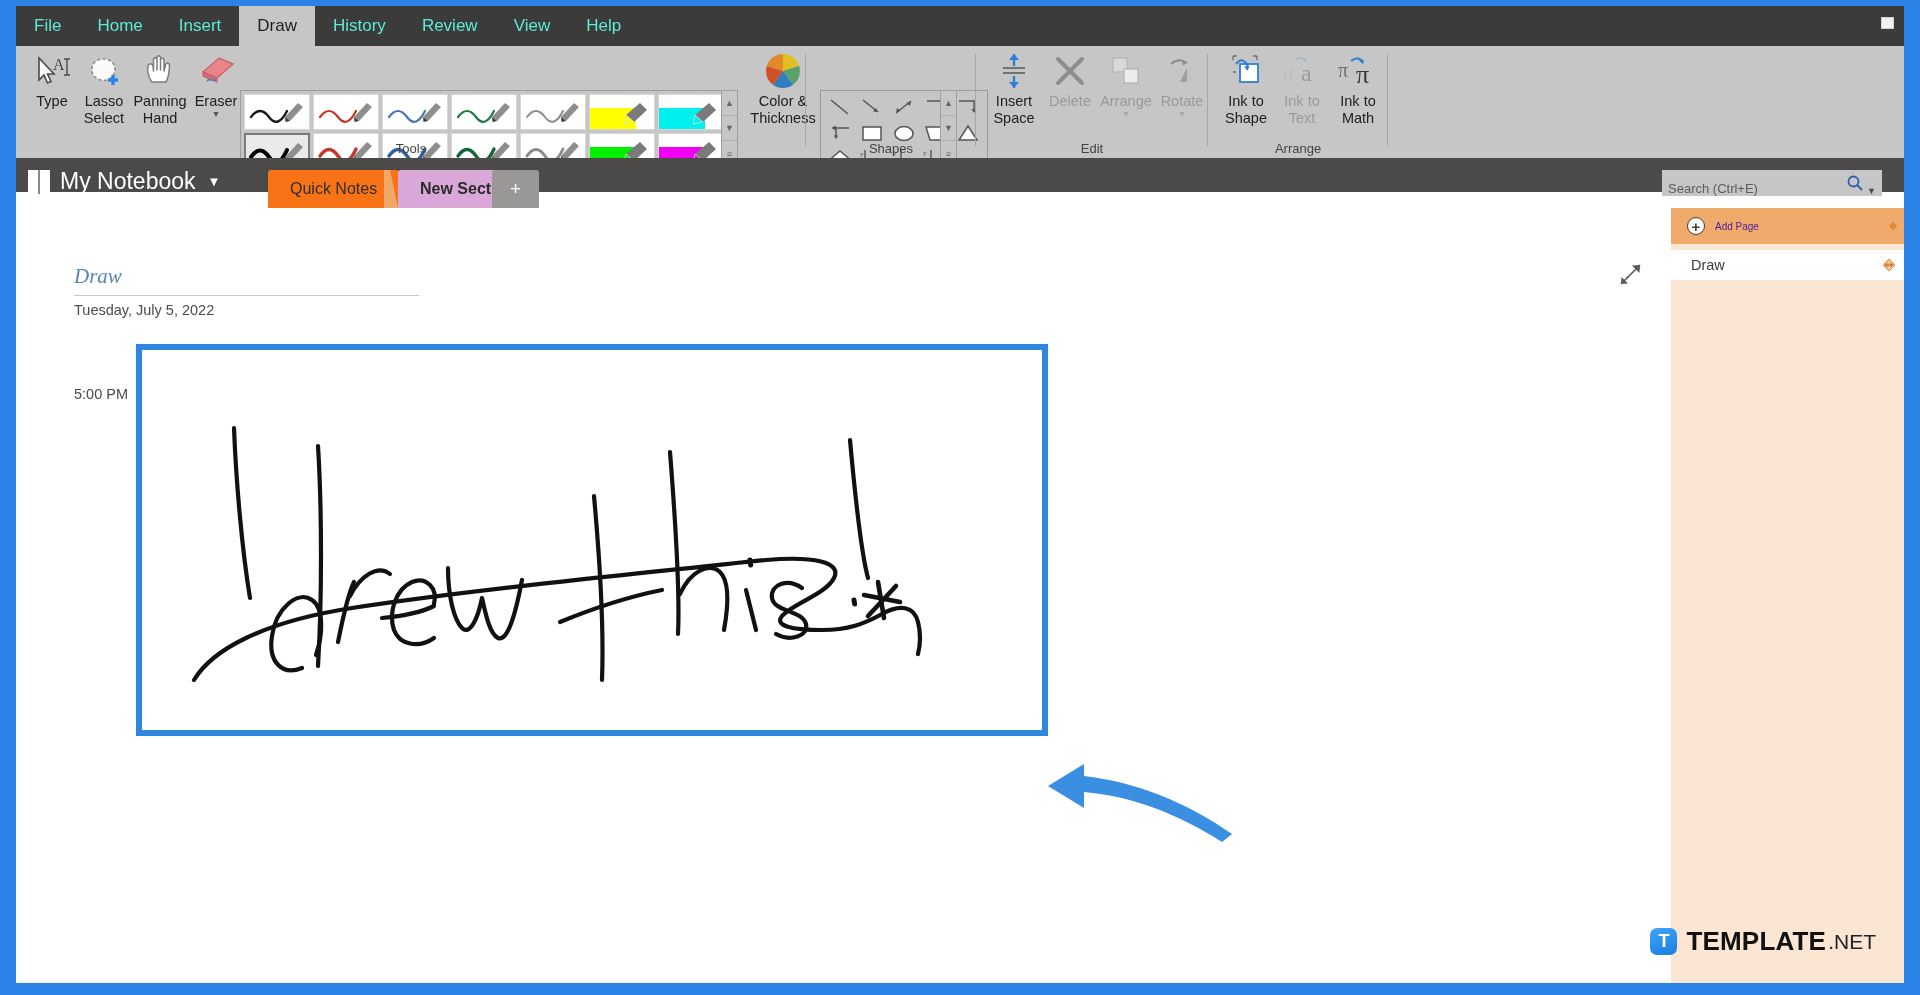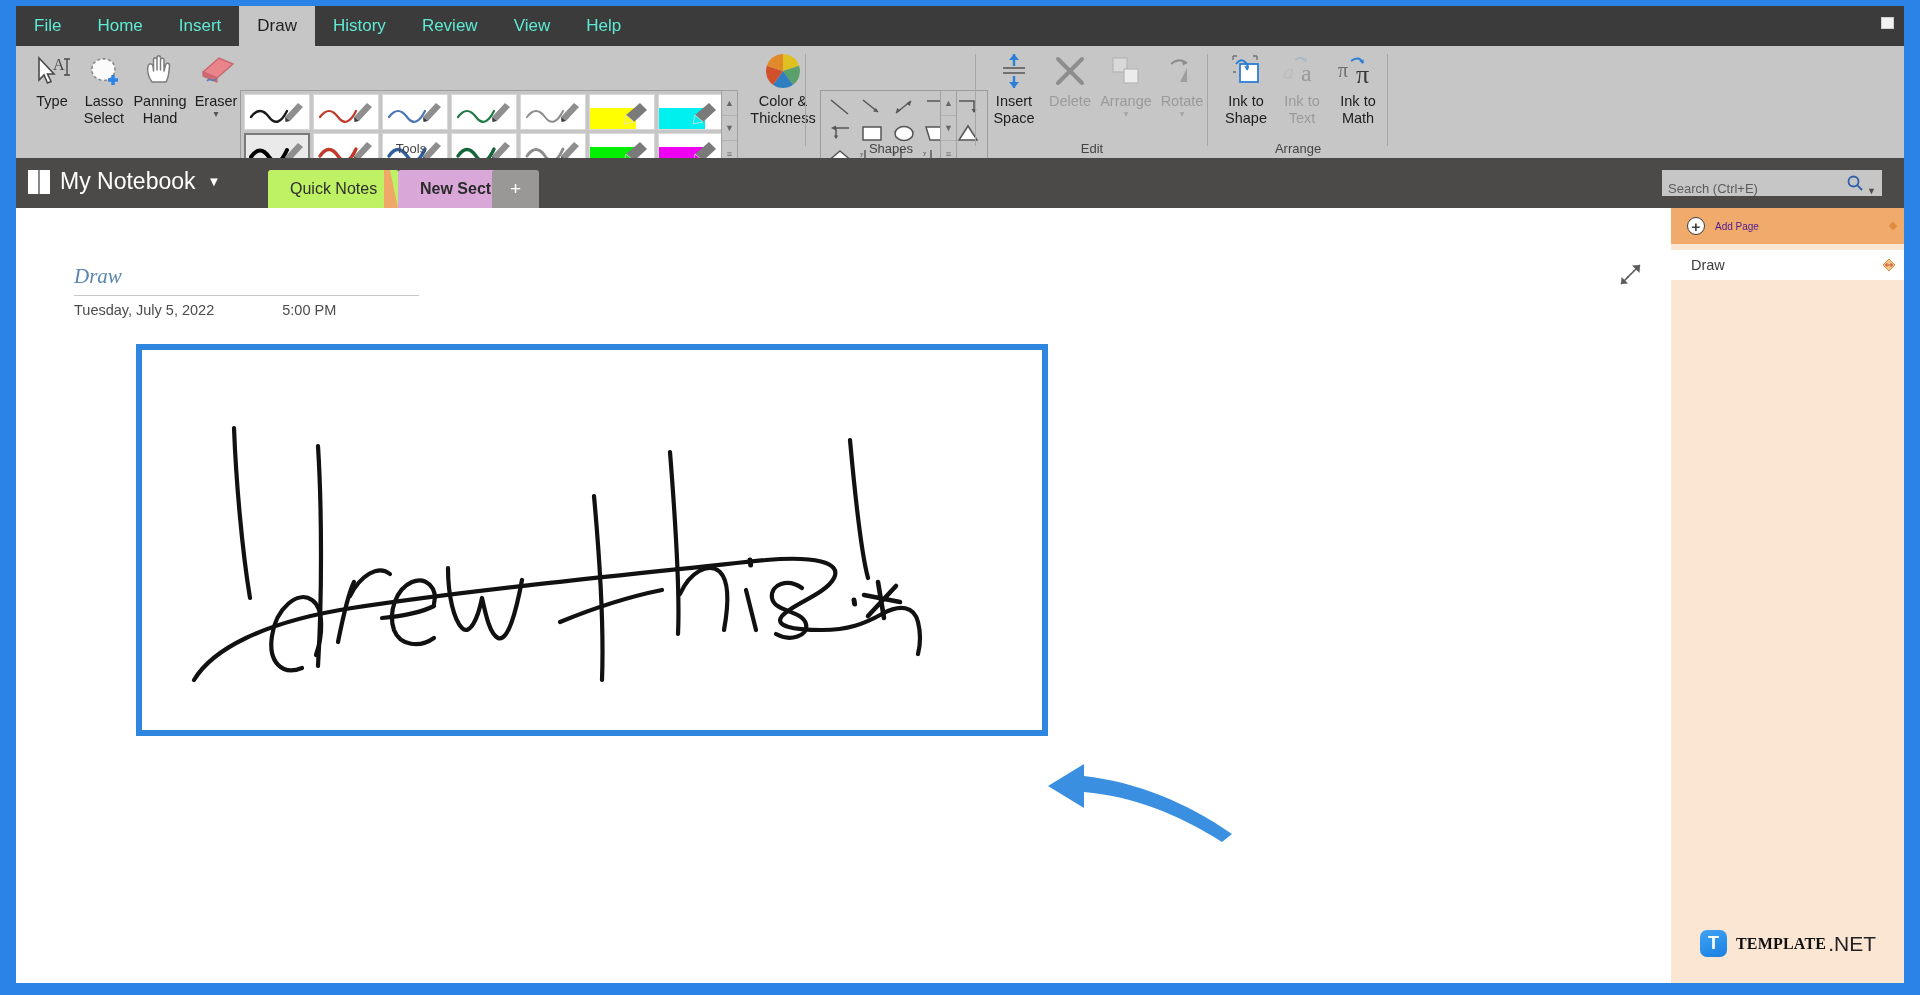--- a/index.html
+++ b/index.html
@@ -131,21 +131,21 @@
     gap: 2px;
   }
   .shapecell {
     display: flex; align-items: center; justify-content: center;
     cursor: default;
   }
 
   
   .nbbar {
     position: absolute; left: 0; top: 152px;
-    width: 1888px; height: 50px;
+    width: 1888px; height: 34px;
     background: #4c4a48;
   }
   .nb-title {
     position: absolute; left: 12px; top: 10px;
     display: flex; align-items: center; gap: 10px;
     color: #fff; font-size: 23px; cursor: default;
   }
   .nb-book {
     width: 22px; height: 24px;
     background: #fff;
@@ -160,21 +160,21 @@
 
   .sectab {
     position: absolute; top: 12px; height: 38px;
     padding: 0 22px;
     display: flex; align-items: center;
     font-size: 16px; cursor: default;
     border-top-left-radius: 3px;
     border-top-right-radius: 3px;
   }
   .sectab.t-quick {
-    background: #bef264; color: #2e2e2e;
+    background: #f97316; color: #2e2e2e;
     transform: skewX(0deg);
   }
   .sectab.t-new {
     background: #d9a8d9; color: #2b2b2b; font-weight: bold;
   }
   .sectab.t-add {
     background: #9a9896; color: #ffffff; font-size: 19px;
     padding: 0 18px;
   }
   .tab-slant {
@@ -219,21 +219,21 @@
     font-size: 21px; color: #5a86b0; font-style: italic;
     font-family: "Liberation Serif", serif;
     padding-bottom: 6px;
   }
   .pagetitle .rule {
     border-bottom: 1px solid #c9c9c9; width: 100%;
   }
   .pagemeta {
     position: absolute; left: 58px; top: 58px;
     display: flex; gap: 68px;
-    font-size: 14.5px; color: #4c4c4c;
+    font-size: 14.5px; color: #4c4c4c; flex-direction: column;
   }
   .expand-ic {
     position: absolute; right: 28px; top: 18px;
     width: 26px; height: 26px; cursor: default;
   }
 
   .inkbox {
     position: absolute;
     left: 120px; top: 100px;
     width: 912px; height: 392px;
@@ -292,21 +292,21 @@
     display: flex; align-items: center; gap: 9px;
     cursor: default;
   }
   .wm-logo {
     width: 27px; height: 27px; border-radius: 7px;
     background: linear-gradient(160deg, #3ea4f5 0%, #1b7fe0 100%);
     color: #fff; font-weight: bold; font-size: 18px;
     display: flex; align-items: center; justify-content: center;
     font-family: "Liberation Sans", sans-serif;
   }
-  .wm-t1 { font-size: 16px; font-weight: bold; color: #111; letter-spacing: .2px; font-family: Liberation Serif, serif; }
+  .wm-t1 { font-size: 26px; font-weight: bold; color: #111; letter-spacing: .2px; }
   .wm-t2 { font-size: 21px; color: #222; }
 </style>
 </head>
 <body>
 
 <div class="app-frame">
 <div class="app-inner">
 
   <div class="tabbar">
     <div class="tabbar-strip">

